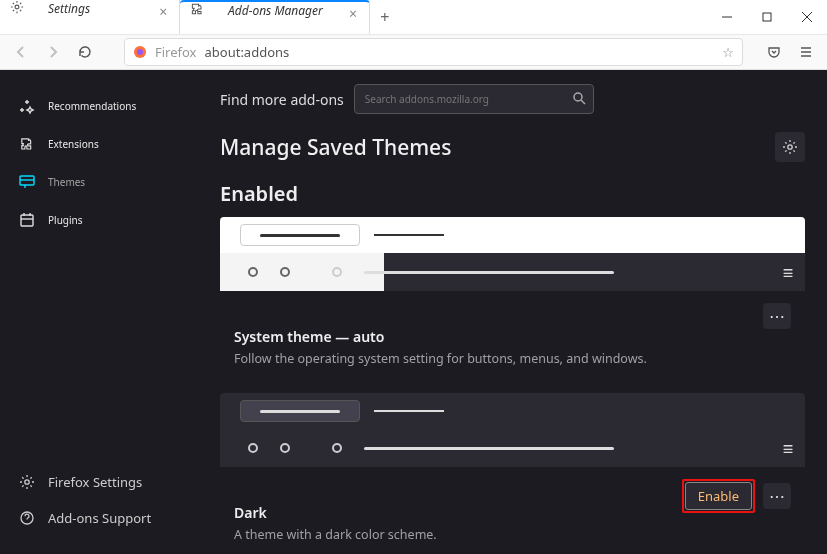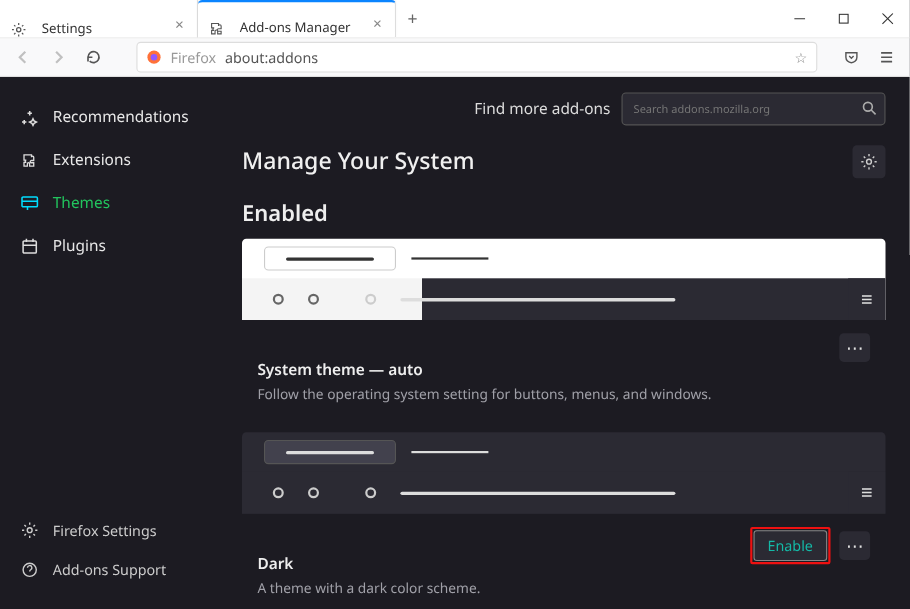--- a/index.html
+++ b/index.html
@@ -1,46 +1,46 @@
 <!DOCTYPE html>
 <html><head>
 <meta charset="utf-8">
 <style>
 * { margin: 0; padding: 0; box-sizing: border-box; font-family: -apple-system, "Segoe UI", system-ui, sans-serif; }
 body { width: 827px; height: 554px; overflow: hidden; background: #f0f0f0; }
 
 .titlebar { height: 35px; background: #fff; display: flex; align-items: stretch; border-bottom: 1px solid #e8e8e8; }
-.tab { display: flex; align-items: flex-end; padding: 0 10px; gap: 14px; font-size: 12px; color: #333; border-right: 1px solid #ddd; position: relative; min-width: 180px; }
+.tab { display: flex; align-items: flex-start; padding: 0 10px; gap: 24px; font-size: 12px; color: #333; border-right: 1px solid #ddd; position: relative; min-width: 180px; font-style: italic; }
 .tab.active { background: #fff; border-top: 2px solid #0a84ff; border-bottom: 1px solid #fff; border-radius: 4px 4px 0 0; box-shadow: 0 -1px 2px rgba(0,0,0,.05); }
 .tab-icon { width: 14px; height: 14px; display: inline-flex; align-items: center; justify-content: center; }
 .tab-close { margin-left: auto; font-size: 14px; color: #888; cursor: pointer; padding: 2px; }
 .newtab { display: flex; align-items: center; justify-content: center; width: 30px; color: #666; font-size: 16px; cursor: pointer; }
 .titlebar-spacer { flex: 1; }
 .win-controls { display: flex; }
 .win-btn { width: 40px; display: flex; align-items: center; justify-content: center; font-size: 12px; cursor: pointer; }
 
 .toolbar { height: 35px; background: #f9f9fa; display: flex; align-items: center; padding: 0 8px; gap: 6px; border-bottom: 1px solid #e0e0e0; justify-content: center; }
 .tb-btn { width: 26px; height: 26px; display: flex; align-items: center; justify-content: center; cursor: pointer; color: #666; border-radius: 4px; }
 .tb-btn.disabled { opacity: .5; }
 .urlbar { flex: 1; display: flex; align-items: center; gap: 8px; background: #fff; border: 1px solid #ddd; border-radius: 4px; height: 28px; padding: 0 8px; margin: 0 8px 0 20px; font-size: 13px; color: #555; }
 .urlbar .lbl { color: #999; }
 .urlbar .addr { color: #555; flex: 1; }
 .star { margin-left: auto; color: #888; }
 .tb-right { display: flex; gap: 6px; margin-left: 4px; }
 
 .content { height: calc(554px - 70px); background: #1c1b22; color: #e0e0e0; display: flex; }
 .sidebar { width: 210px; padding: 18px 8px; display: flex; flex-direction: column; gap: 2px; }
-.side-item { display: flex; align-items: center; gap: 12px; padding: 9px 10px; border-radius: 4px; font-size: 14px; color: #e8e8e8; cursor: pointer; }
-.side-item.active { color: #22c55e; }
+.side-item { display: flex; align-items: center; gap: 12px; padding: 9px 10px; border-radius: 4px; font-size: 10px; color: #e8e8e8; cursor: pointer; }
+.side-item.active { color: #a3a3a3; }
 .side-item .sicon { width: 18px; height: 18px; display: inline-flex; align-items: center; justify-content: center; }
 .side-spacer { flex: 1; }
 .side-footer .side-item { font-size: 13px; color: #ccc; }
 
 .main { flex: 1; padding: 14px 22px 0 10px; overflow-y: auto; }
-.topstrip { display: flex; align-items: center; justify-content: flex-end; gap: 10px; margin-bottom: 18px; }
+.topstrip { display: flex; align-items: center; gap: 10px; margin-bottom: 18px; }
 .topstrip .find { color: #ddd; font-size: 14px; }
 .searchbox { position: relative; }
 .searchbox input { width: 240px; height: 30px; background: #2b2a33; border: 1px solid #555; border-radius: 4px; padding: 0 30px 0 10px; color: #ccc; font-size: 10px; }
 .searchbox .sicon2 { position: absolute; right: 8px; top: 7px; color: #aaa; }
 .head-row { display: flex; align-items: center; gap: 8px; margin-bottom: 18px; }
 .head-row h1 { font-size: 21px; font-weight: 500; color: #f0f0f0; flex: 1; }
 .gear-btn { width: 30px; height: 30px; display: flex; align-items: center; justify-content: center; background: #2b2a33; border-radius: 4px; cursor: pointer; }
 
 .section-title { font-size: 20px; font-weight: 600; color: #eee; margin: 6px 0 10px; }
 
@@ -61,21 +61,21 @@
 .theme-preview .longline { width: 250px; }
 .theme-preview .dot { border-color: #666; }
 .theme-preview .preview-bot .dot:nth-child(n+3) ~ .dot, .theme-preview .preview-bot .dotw { border-color:#ccc; }
 .preview-hamburger { margin-left: auto; width: 34px; height: 100%; background: #2b2a33; display: flex; align-items: center; justify-content: center; font-size: 18px; color: #ddd; }
 
 .theme-info { display: flex; align-items: flex-start; padding: 12px 14px; background: transparent; }
 .theme-text { flex:1;margin-top:24px; }
 .theme-name { font-size: 14px; font-weight: 600; color: #eee; margin-bottom: 4px; }
 .theme-desc { font-size: 12.5px; color: #a0a0a8; }
 .theme-actions { display: flex; gap: 8px; align-items: center; }
-.enable-btn { background: #2b2a33; border: 1px solid #888; color: #14b8a6; padding: 4px 12px; font-size: 13px; border-radius: 3px; cursor: pointer; }
+.enable-btn { background: #2b2a33; border: 1px solid #888; color: #fdba74; padding: 4px 12px; font-size: 13px; border-radius: 3px; cursor: pointer; }
 .enable-wrap { border: 2px solid #e11; padding: 1px; border-radius: 2px; }
 .more-btn { width: 28px; height: 26px; display: flex; align-items: center; justify-content: center; background: #2b2a33; border-radius: 4px; cursor: pointer; font-size: 16px; }
 
 svg { display: block; }
 </style>
 </head>
 <body>
 
 <div class="titlebar">
   <div class="tab">
@@ -232,21 +232,21 @@
         <span class="sicon2">
             <svg width="14" height="14" fill="none" stroke="#aaa" stroke-width="1.5">
               <circle cx="6" cy="6" r="4"></circle>
               <line x1="9" y1="9" x2="13" y2="13"></line>
             </svg>
           </span>
       </div>
     </div>
 
     <div class="head-row">
-      <h1>Manage Your System</h1>
+      <h1>Manage Saved Themes</h1>
       <div class="gear-btn">
           <svg width="16" height="16" fill="none" stroke="#ccc" stroke-width="1.3">
             <circle cx="8" cy="8" r="2.2"></circle>
             <path d="M8 1v2M8 13v2M1 8h2M13 8h2M3.2 3.2l1.4 1.4M11.4 11.4l1.4 1.4M3.2 12.8l1.4-1.4M11.4 4.6l1.4-1.4"></path>
           </svg>
         </div>
     </div>
 
     <div class="section-title">Enabled</div>
 

